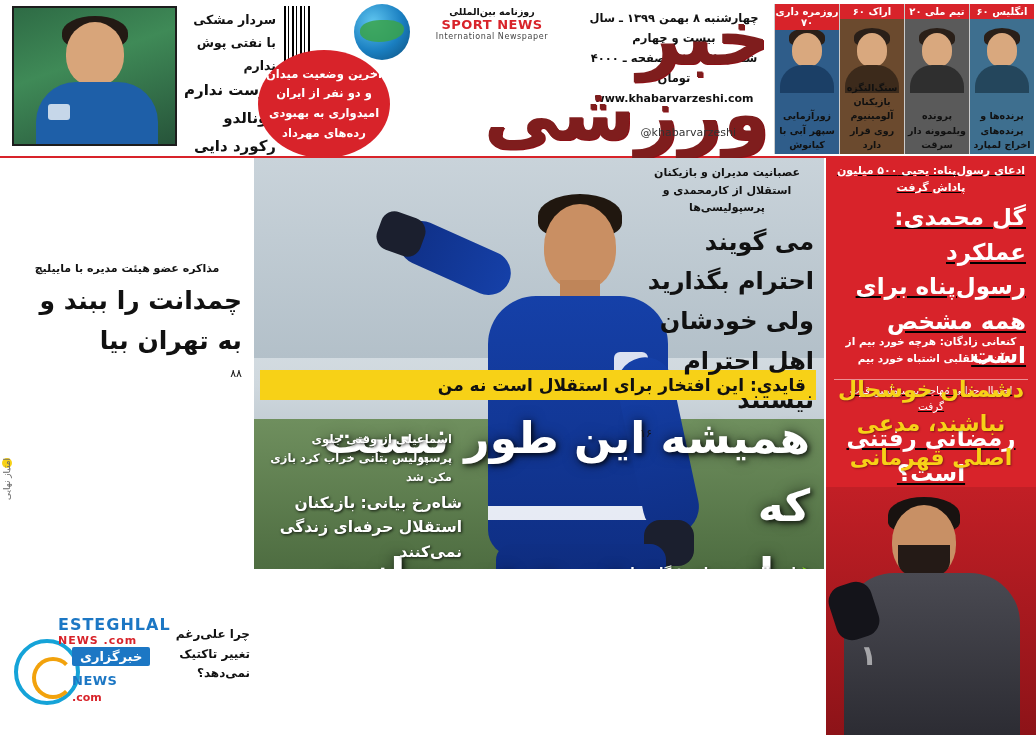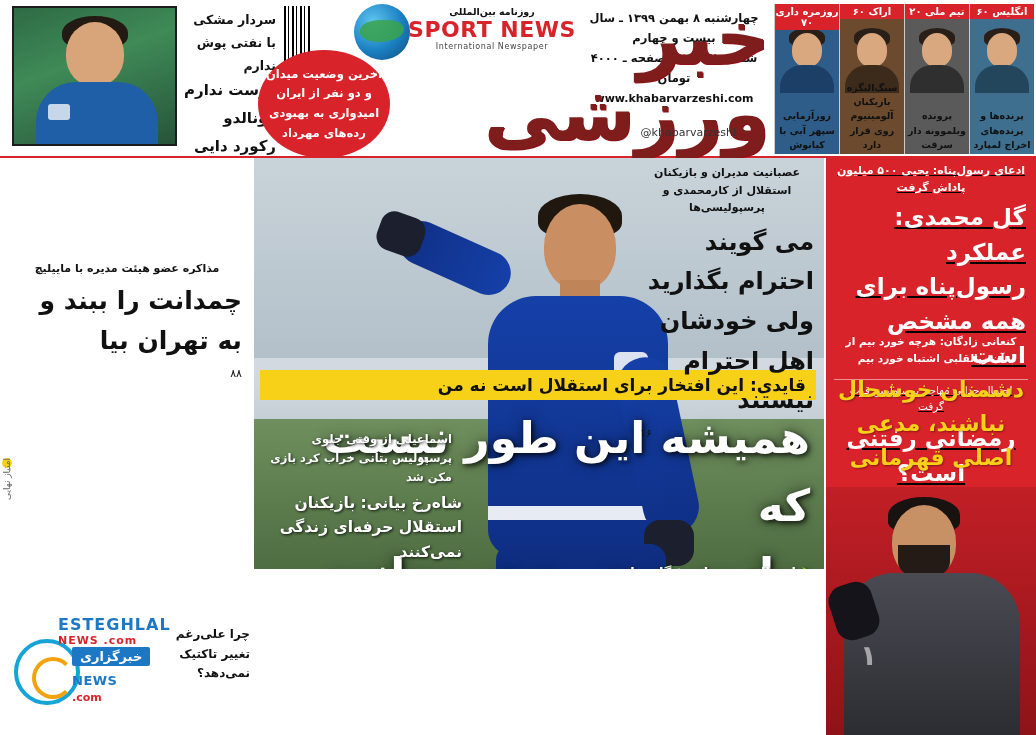--- a/index.html
+++ b/index.html
@@ -77,21 +77,21 @@
   .globe-logo .ball:after {
     content: ""; position: absolute; left: 6px; top: 16px; width: 44px; height: 22px;
     background: #3aa34a; border-radius: 50% 40% 60% 45%;
     opacity: .85;
   }
   .sport-news {
     position: absolute; top: 6px; left: 404px; width: 176px;
     text-align: center; direction: ltr; color: #111;
   }
   .sport-news .l1 { font-size: 9.5px; font-weight: bold; direction: rtl; }
-  .sport-news .l2 { font-size: 22px; font-weight: bold; letter-spacing: .5px; color: #d8232a; }
+  .sport-news .l2 { font-size: 13px; font-weight: bold; letter-spacing: .5px; color: #d8232a; }
   .sport-news .l3 { font-size: 8px; letter-spacing: .6px; color: #444; }
   .issue-info {
     position: absolute; top: 8px; left: 586px; width: 176px;
     direction: rtl; text-align: center; font-size: 11.5px; line-height: 1.75; color: #111;
     font-weight: bold;
   }
   .issue-info .site { color: #111; font-size: 11px; direction: ltr; }
   .masthead-title {
     position: absolute; top: 20px; right: 266px; width: 290px; height: 112px;
     display: flex; align-items: center; justify-content: flex-start;

